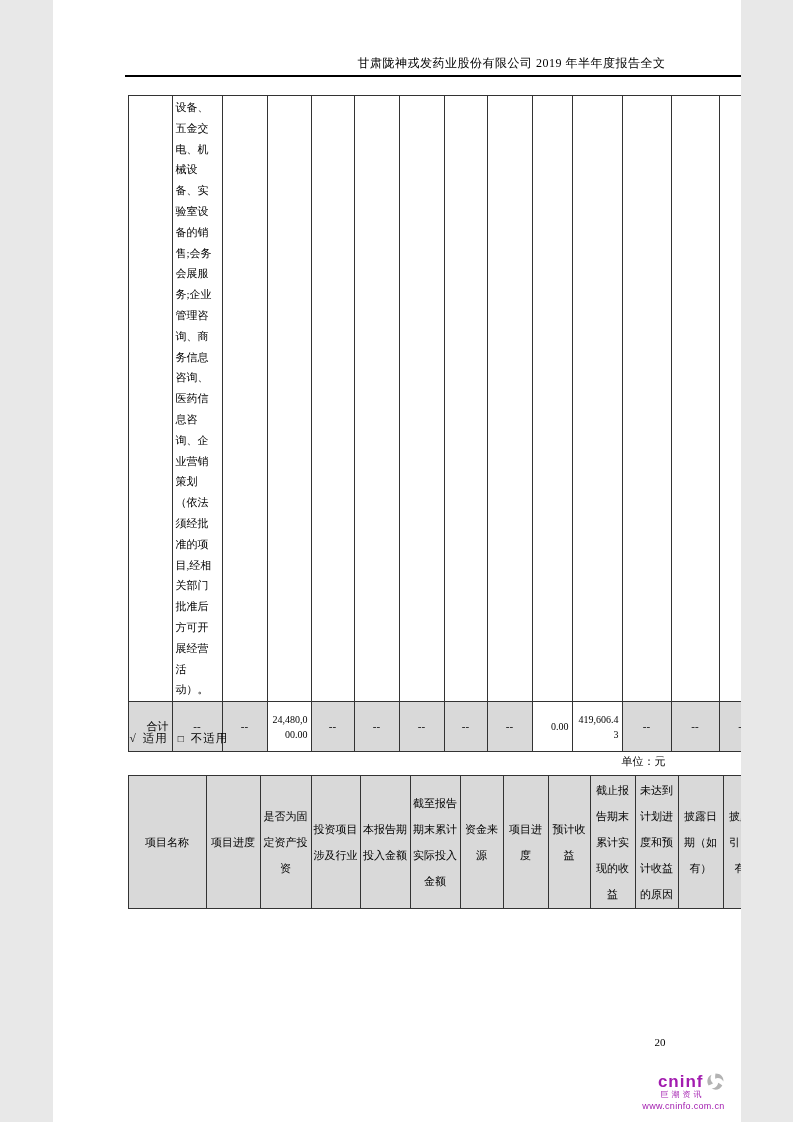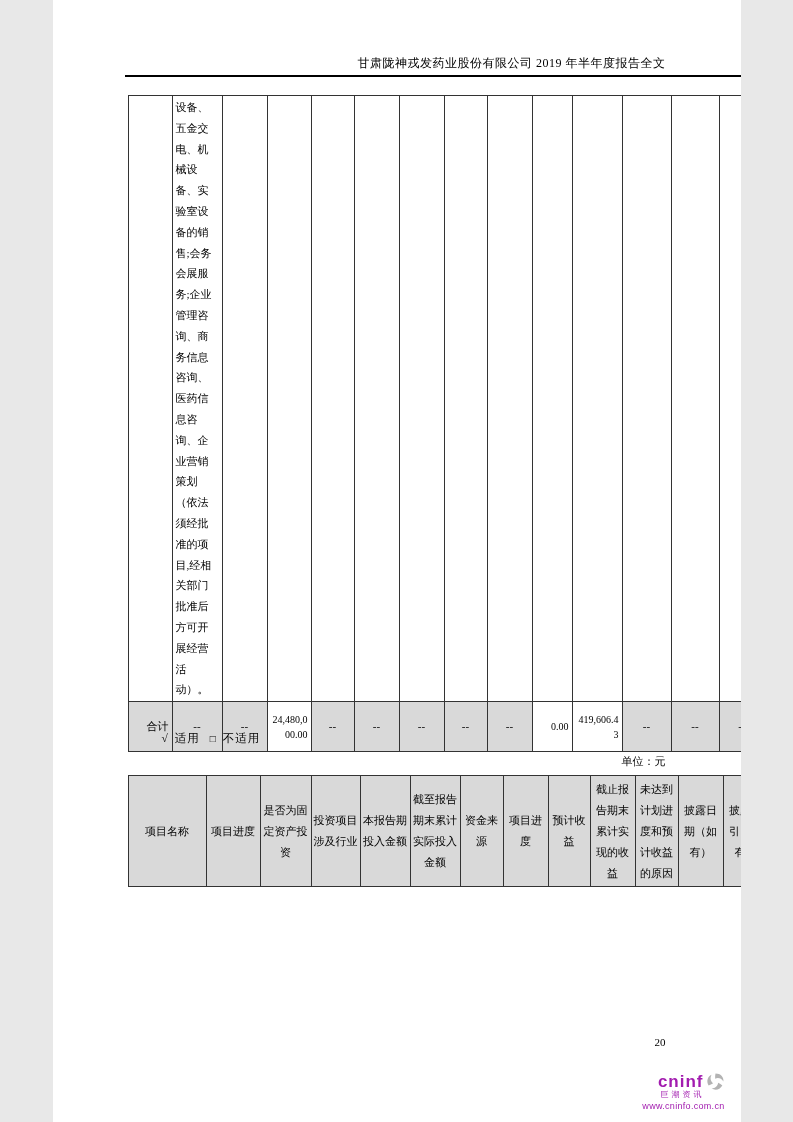--- a/index.html
+++ b/index.html
@@ -41,32 +41,32 @@
   }
   .t1 .row-total td.lbl{text-align:right;}
   .t1 .row-total td.num{text-align:right;font-size:10px;background:#fff;}
   
   .sec-heading{
     position:absolute;top:687px;left:74px;
     font-size:13px;font-weight:bold;letter-spacing:1px;
   }
   .applicability{
     position:absolute;top:731px;left:77px;
-    font-size:11.5px;letter-spacing:1px;margin-left:32px;
+    font-size:11.5px;letter-spacing:1px;
   }
   .applicability .mark{margin-right:6px;}
   .applicability .gap{margin-left:10px;margin-right:6px;font-size:10px;}
   .unit-label{
     position:absolute;top:754px;right:75px;font-size:11px;
   }
   
   .t2{top:775px;width:640px;border:1.5px solid #333;}
   .t2 th{
     height:108px;vertical-align:middle;text-align:center;
-    background:#d9d9d9;line-height:21px;padding:1px 2px;
+    background:#d9d9d9;line-height:26px;padding:1px 2px;
   }
   .t2 td{height:130px;vertical-align:middle;line-height:21.3px;}
   .t2 td.topcell{vertical-align:top;padding-top:2px;}
   .t2 td.num{text-align:right;font-size:10px;line-height:17px;}
   
   .page-number{
     position:absolute;top:1036px;right:75px;font-size:11px;
   }
   .logo{
     position:absolute;top:1072px;right:16px;

